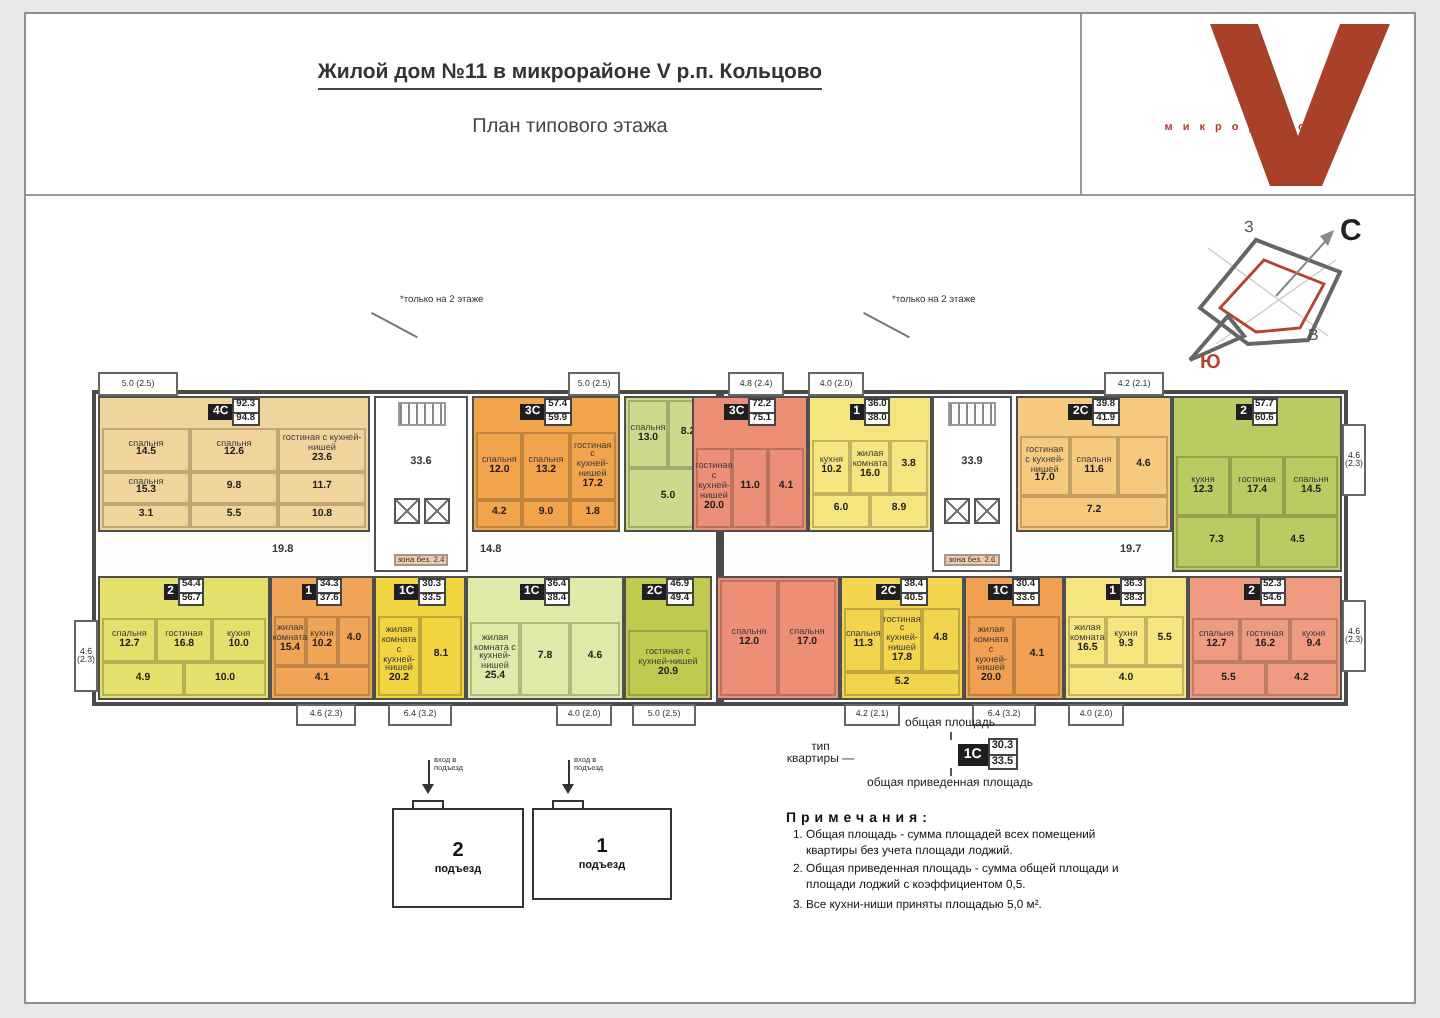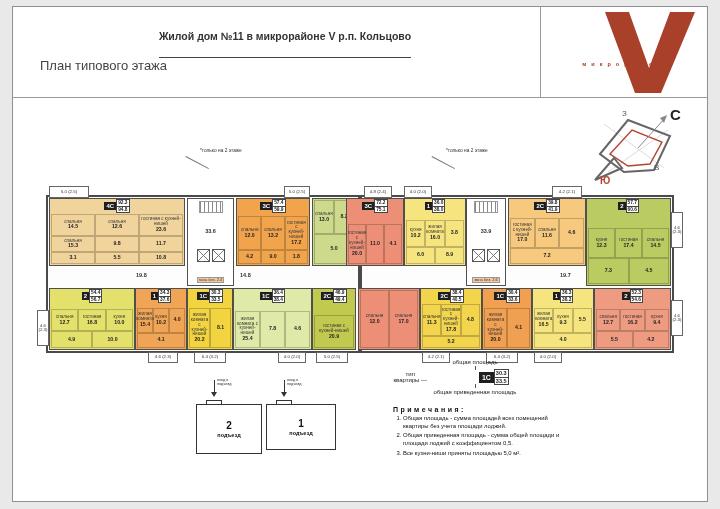--- a/index.html
+++ b/index.html
@@ -1,21 +1,21 @@
 <!DOCTYPE html>
 <html><head>
 <meta charset="utf-8">
 <style>
   html,body{margin:0;padding:0;}
   body{width:720px;height:509px;background:#e9e9e9;font-family:"Liberation Sans",sans-serif;position:relative;overflow:hidden;}
   #sheet{position:absolute;left:12px;top:6px;width:694px;height:494px;background:#ffffff;border:1px solid #8f8f8f;}
   
   #hdr-title-wrap{position:absolute;left:40px;top:26px;width:490px;text-align:center;}
-  #hdr-title{display:inline-block;font-size:10.5px;font-weight:bold;color:#333;border-bottom:1px solid #444;padding-bottom:15px;}
-  #hdr-sub{position:absolute;left:40px;top:58px;width:490px;font-size:13px;color:#444;}
+  #hdr-title{display:inline-block;font-size:10.5px;font-weight:bold;color:#333;border-bottom:1px solid #444;padding-bottom:2px;}
+  #hdr-sub{position:absolute;left:40px;top:58px;width:490px;text-align:center;font-size:10px;color:#444;}
   #hdr-vline{position:absolute;left:540px;top:7px;width:1px;height:90px;background:#9a9a9a;}
   #hdr-hline{position:absolute;left:13px;top:97px;width:694px;height:1px;background:#9a9a9a;}
   
   #logo{position:absolute;left:543px;top:8px;width:162px;height:88px;overflow:hidden;}
   #logo svg{position:absolute;left:0;top:0;}
   #logo-name{position:absolute;left:0;top:36px;width:100%;text-align:center;font-size:15px;font-weight:bold;color:#3d3d3d;letter-spacing:.5px;}
   #logo-sub{position:absolute;left:0;top:53px;width:100%;text-align:center;font-size:5.5px;font-weight:bold;color:#a8402a;letter-spacing:5px;}
   
   #compass{position:absolute;left:592px;top:102px;width:92px;height:86px;}
   

